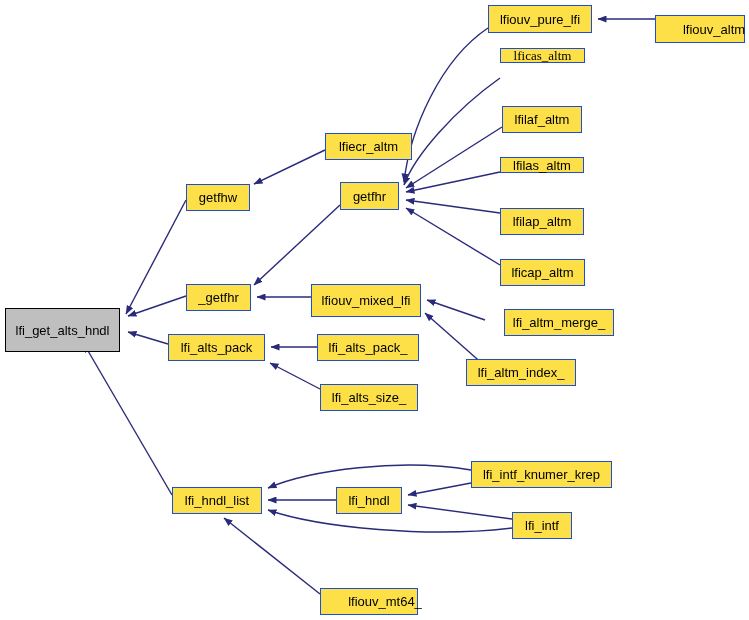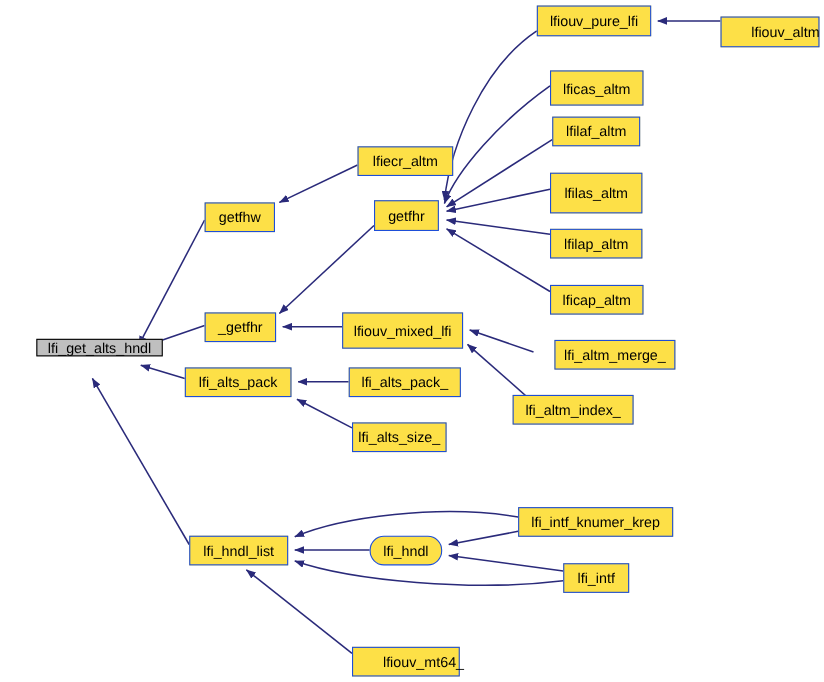--- a/index.html
+++ b/index.html
@@ -75,21 +75,21 @@
         <path d="M655,19 L598,19" fill="none" stroke="#2a2a7a" stroke-width="1.4" marker-end="url(#arrowhead)"></path>
         <path d="M336,500 L268,500" fill="none" stroke="#2a2a7a" stroke-width="1.4" marker-end="url(#arrowhead)"></path>
         <path d="M471,470 C400,458 310,470 268,488" fill="none" stroke="#2a2a7a" stroke-width="1.4" marker-end="url(#arrowhead)"></path>
         <path d="M512,528 C430,538 320,528 268,510" fill="none" stroke="#2a2a7a" stroke-width="1.4" marker-end="url(#arrowhead)"></path>
         <path d="M471,483 L408,495" fill="none" stroke="#2a2a7a" stroke-width="1.4" marker-end="url(#arrowhead)"></path>
         <path d="M512,519 L408,505" fill="none" stroke="#2a2a7a" stroke-width="1.4" marker-end="url(#arrowhead)"></path>
         <path d="M320,594 L224,518" fill="none" stroke="#2a2a7a" stroke-width="1.4" marker-end="url(#arrowhead)"></path>
       </g>
   </svg>
   <div id="node-layer">
-      <div class="node highlight" style="left: 5px; top: 308px; width: 115px; height: 16px; margin-left: 28px;">
+      <div class="node highlight" style="left: 5px; top: 308px; width: 115px; height: 44px;">
         <span class="node-label">lfi_get_alts_hndl</span>
       </div>
       <div class="node" style="left: 186px; top: 184px; width: 64px; height: 27px;">
         <span class="node-label">getfhw</span>
       </div>
       <div class="node" style="left: 186px; top: 284px; width: 65px; height: 27px;">
         <span class="node-label">_getfhr</span>
       </div>
       <div class="node" style="left: 168px; top: 334px; width: 97px; height: 27px;">
         <span class="node-label">lfi_alts_pack</span>
@@ -99,54 +99,54 @@
       </div>
       <div class="node" style="left: 340px; top: 182px; width: 59px; height: 28px;">
         <span class="node-label">getfhr</span>
       </div>
       <div class="node" style="left: 311px; top: 284px; width: 110px; height: 33px;">
         <span class="node-label">lfiouv_mixed_lfi</span>
       </div>
       <div class="node" style="left: 317px; top: 334px; width: 102px; height: 27px;">
         <span class="node-label">lfi_alts_pack_</span>
       </div>
-      <div class="node" style="left: 320px; top: 384px; width: 86px; height: 27px;">
+      <div class="node" style="left: 320px; top: 384px; width: 98px; height: 27px;">
         <span class="node-label">lfi_alts_size_</span>
       </div>
       <div class="node" style="left: 488px; top: 5px; width: 104px; height: 28px;">
         <span class="node-label">lfiouv_pure_lfi</span>
       </div>
-      <div class="node" style="left: 500px; top: 64px; width: 85px; height: 32px;">
+      <div class="node" style="left: 500px; top: 48px; width: 85px; height: 15px; font-family: Liberation Serif, serif;">
         <span class="node-label">lficas_altm</span>
       </div>
       <div class="node" style="left: 502px; top: 106px; width: 80px; height: 27px;">
         <span class="node-label">lfilaf_altm</span>
       </div>
-      <div class="node" style="left: 500px; top: 157px; width: 84px; height: 37px;">
+      <div class="node" style="left: 500px; top: 157px; width: 84px; height: 16px;">
         <span class="node-label">lfilas_altm</span>
       </div>
       <div class="node" style="left: 500px; top: 208px; width: 84px; height: 27px; justify-content: center;">
         <span class="node-label">lfilap_altm</span>
       </div>
       <div class="node" style="left: 500px; top: 259px; width: 85px; height: 27px;">
         <span class="node-label">lficap_altm</span>
       </div>
       <div class="node" style="left: 485px; top: 309px; width: 110px; height: 27px; margin-left: 19px;">
         <span class="node-label">lfi_altm_merge_</span>
       </div>
       <div class="node" style="left: 466px; top: 359px; width: 110px; height: 27px;">
         <span class="node-label">lfi_altm_index_</span>
       </div>
       <div class="node" style="left: 655px; top: 15px; width: 90px; height: 28px; padding-left: 28px;">
         <span class="node-label">lfiouv_altm</span>
       </div>
       <div class="node" style="left: 172px; top: 487px; width: 90px; height: 27px;">
         <span class="node-label">lfi_hndl_list</span>
       </div>
-      <div class="node" style="left: 336px; top: 487px; width: 66px; height: 27px; border-radius: 13px;">
+      <div class="node" style="left: 336px; top: 487px; width: 66px; height: 27px;">
         <span class="node-label">lfi_hndl</span>
       </div>
       <div class="node" style="left: 471px; top: 461px; width: 141px; height: 27px;">
         <span class="node-label">lfi_intf_knumer_krep</span>
       </div>
       <div class="node" style="left: 512px; top: 512px; width: 60px; height: 27px;">
         <span class="node-label">lfi_intf</span>
       </div>
       <div class="node" style="left: 320px; top: 588px; width: 98px; height: 27px; padding-left: 32px;">
         <span class="node-label">lfiouv_mt64_</span>

